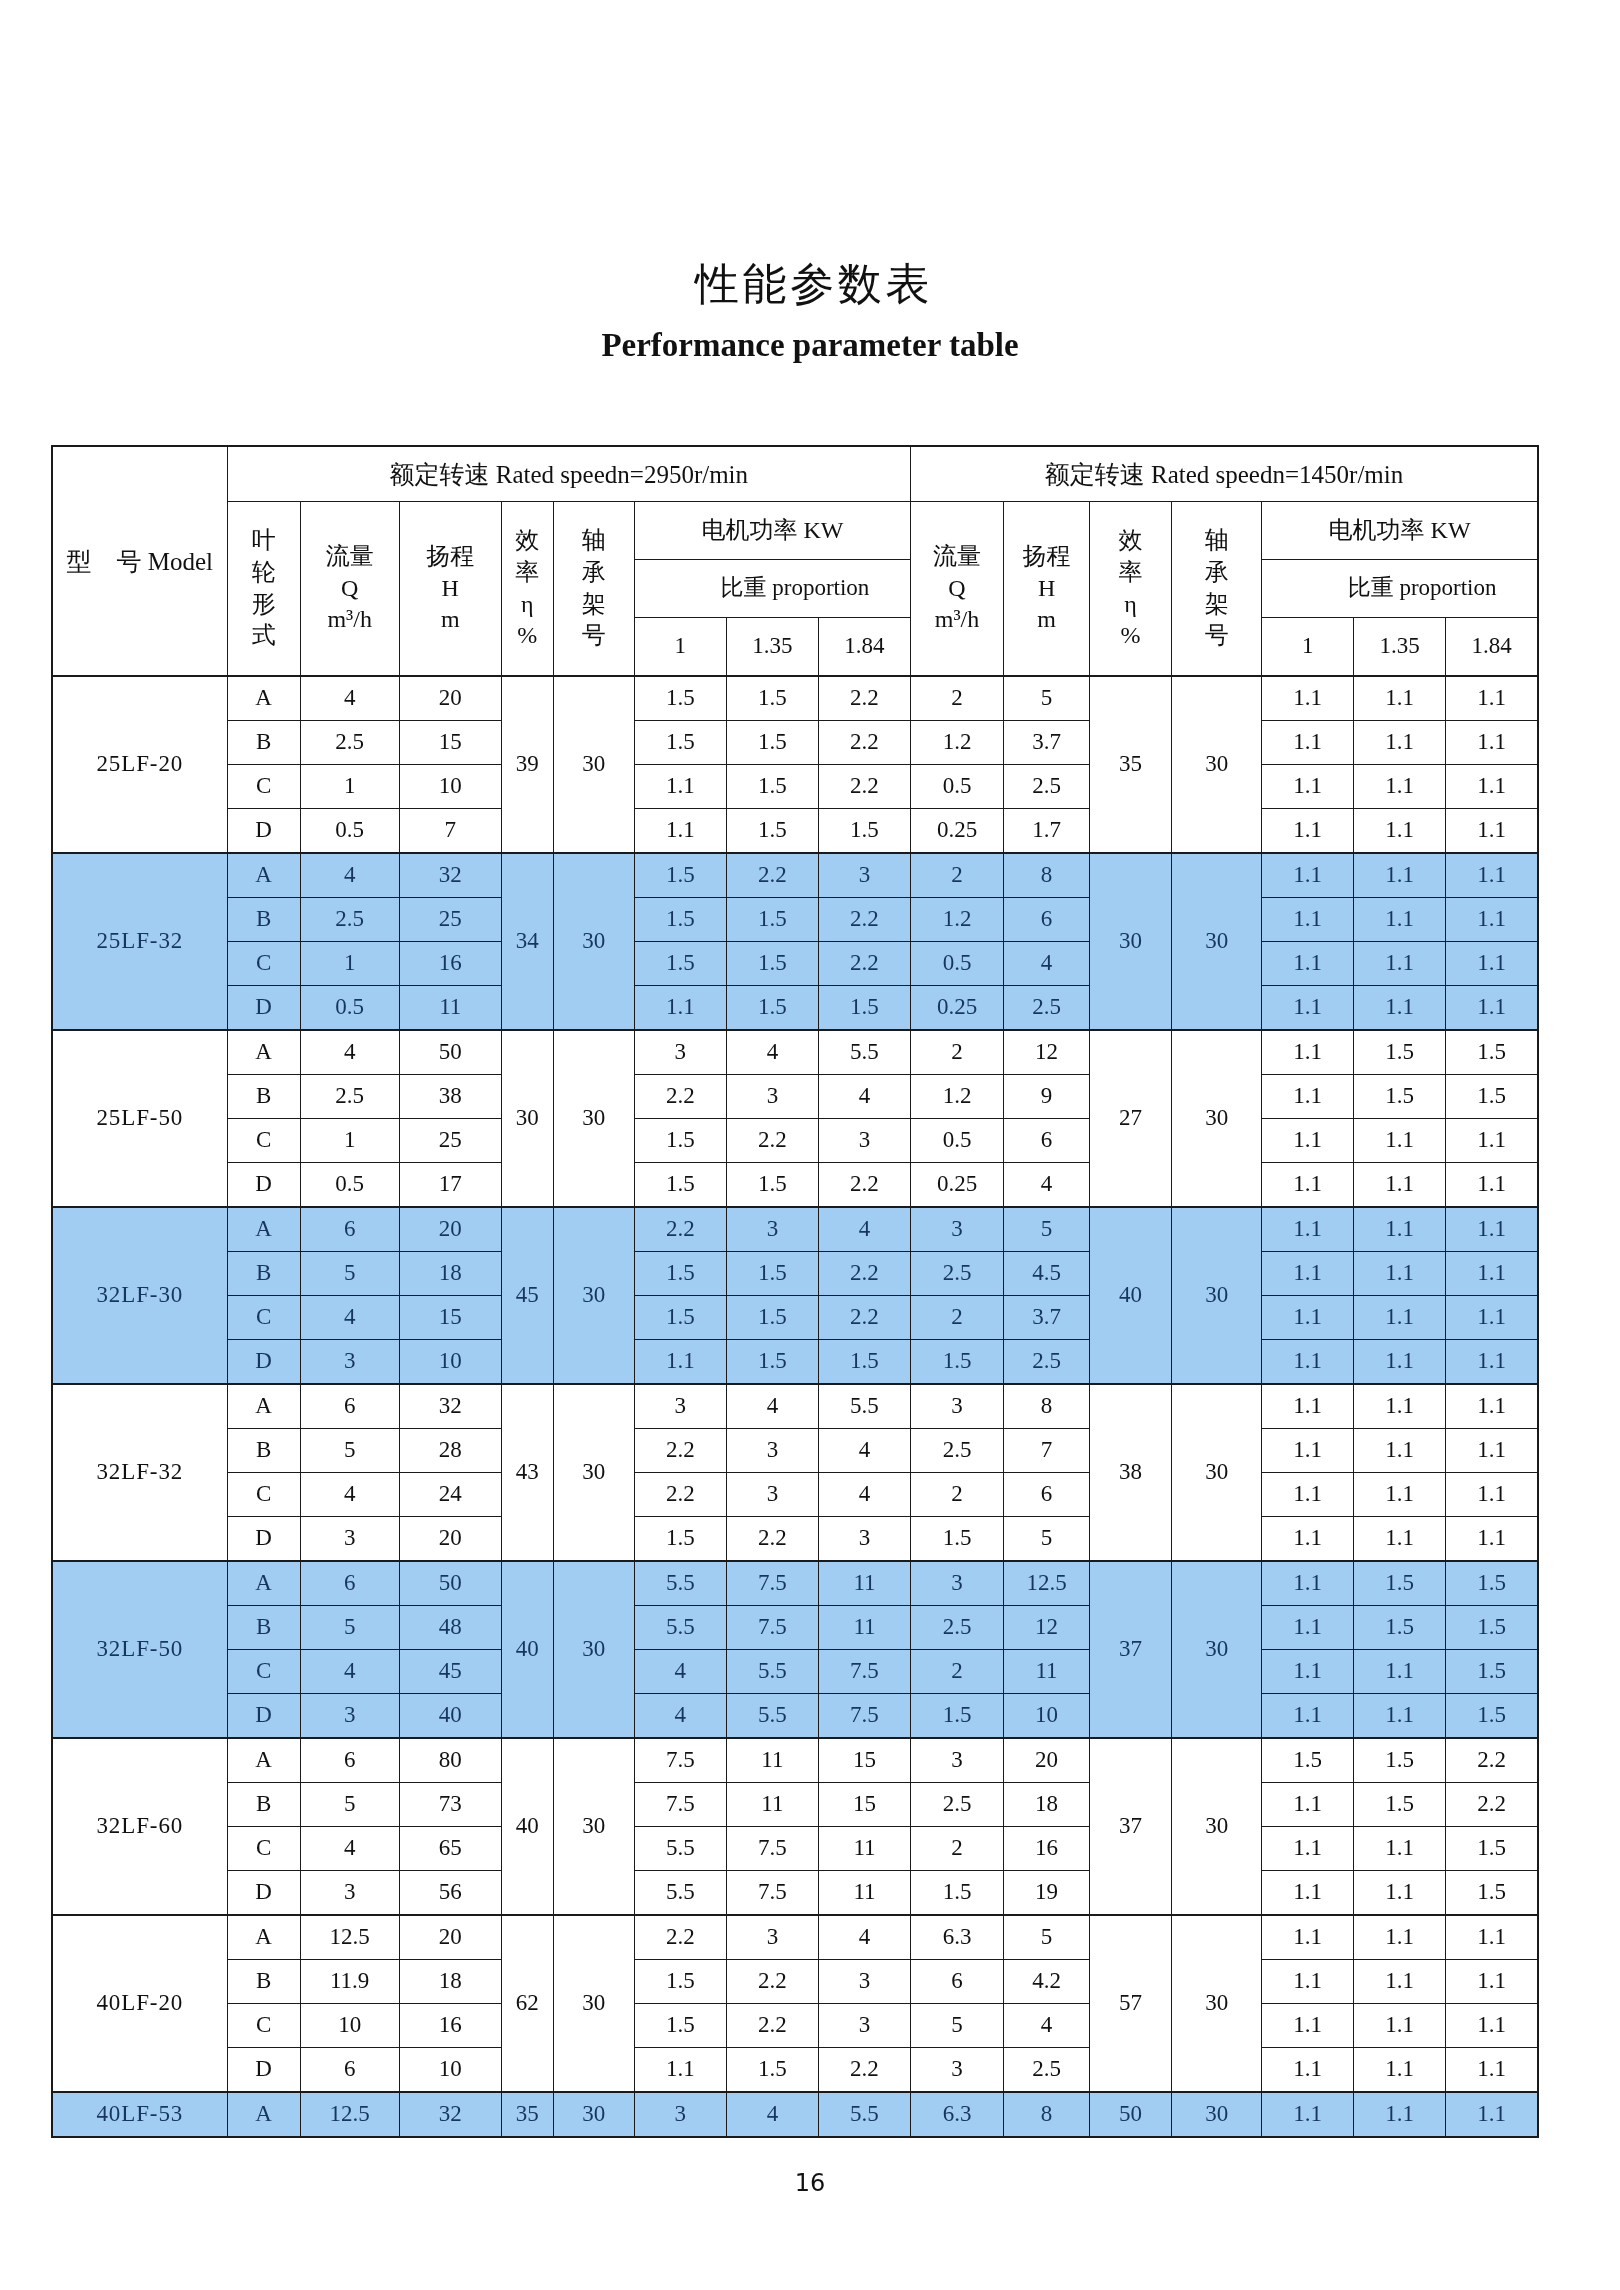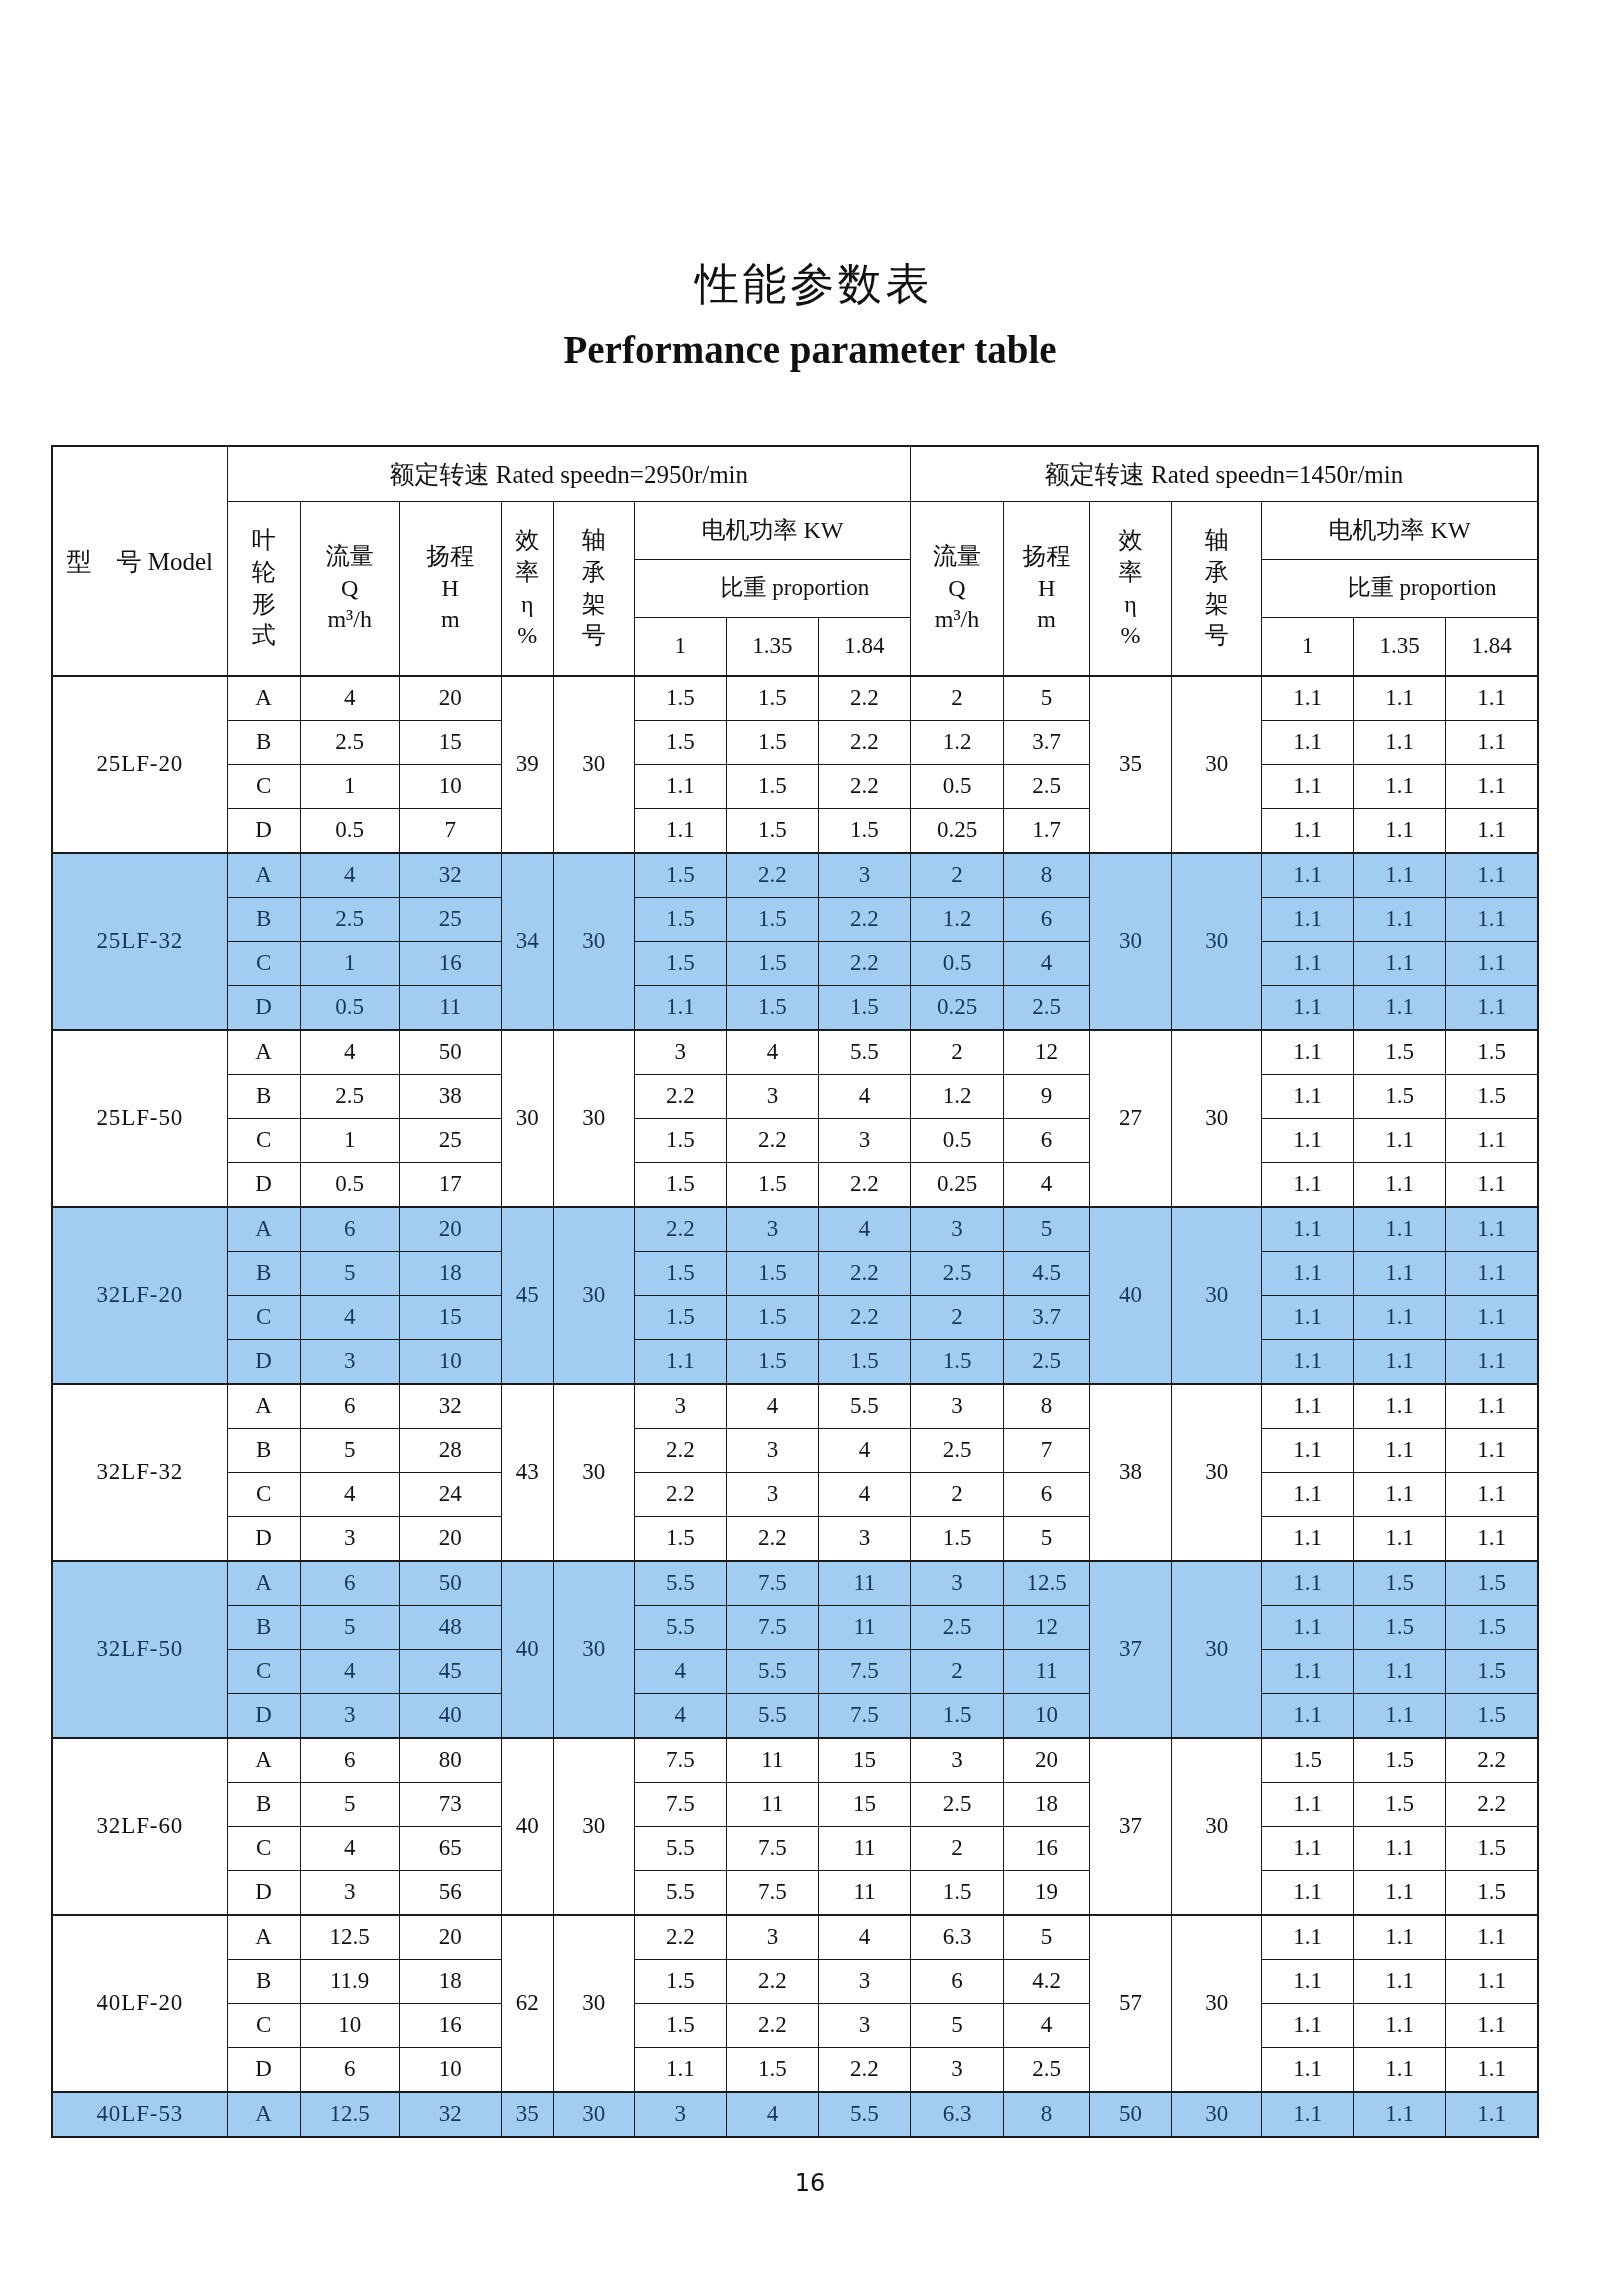--- a/index.html
+++ b/index.html
@@ -14,21 +14,21 @@
     position:absolute; top:251px; left:0; width:100%;
     text-align:center;
     font-family:"DejaVu Sans","Liberation Sans",sans-serif;
     font-size:44px; font-weight:normal; letter-spacing:3.6px;
     margin:4px;
   }
   .title-en {
     position:absolute; top:327px; left:0; width:100%;
     text-align:center;
     font-family:"Liberation Serif","DejaVu Serif",serif;
-    font-size:39px; font-weight:bold;
+    font-size:33px; font-weight:bold;
     margin:0;
   }
   table.ptable {
     position:absolute; left:51px; top:445px;
     width:1488px;
     border-collapse:collapse;
     table-layout:fixed;
     border:2.7px solid #1a1a1a;
   }
   .ptable th, .ptable td {
@@ -311,21 +311,21 @@
         <td>1.5</td>
         <td>1.5</td>
         <td>2.2</td>
         <td class="sec">0.25</td>
         <td>4</td>
         <td>1.1</td>
         <td>1.1</td>
         <td>1.1</td>
       </tr>
       <tr class="hl gs">
-        <td rowspan="4" class="model">32LF-20</td>
+        <td rowspan="4" class="model">32LF-30</td>
         <td>A</td>
         <td>6</td>
         <td>20</td>
         <td rowspan="4">45</td>
         <td rowspan="4">30</td>
         <td>2.2</td>
         <td>3</td>
         <td>4</td>
         <td class="sec">3</td>
         <td>5</td>

